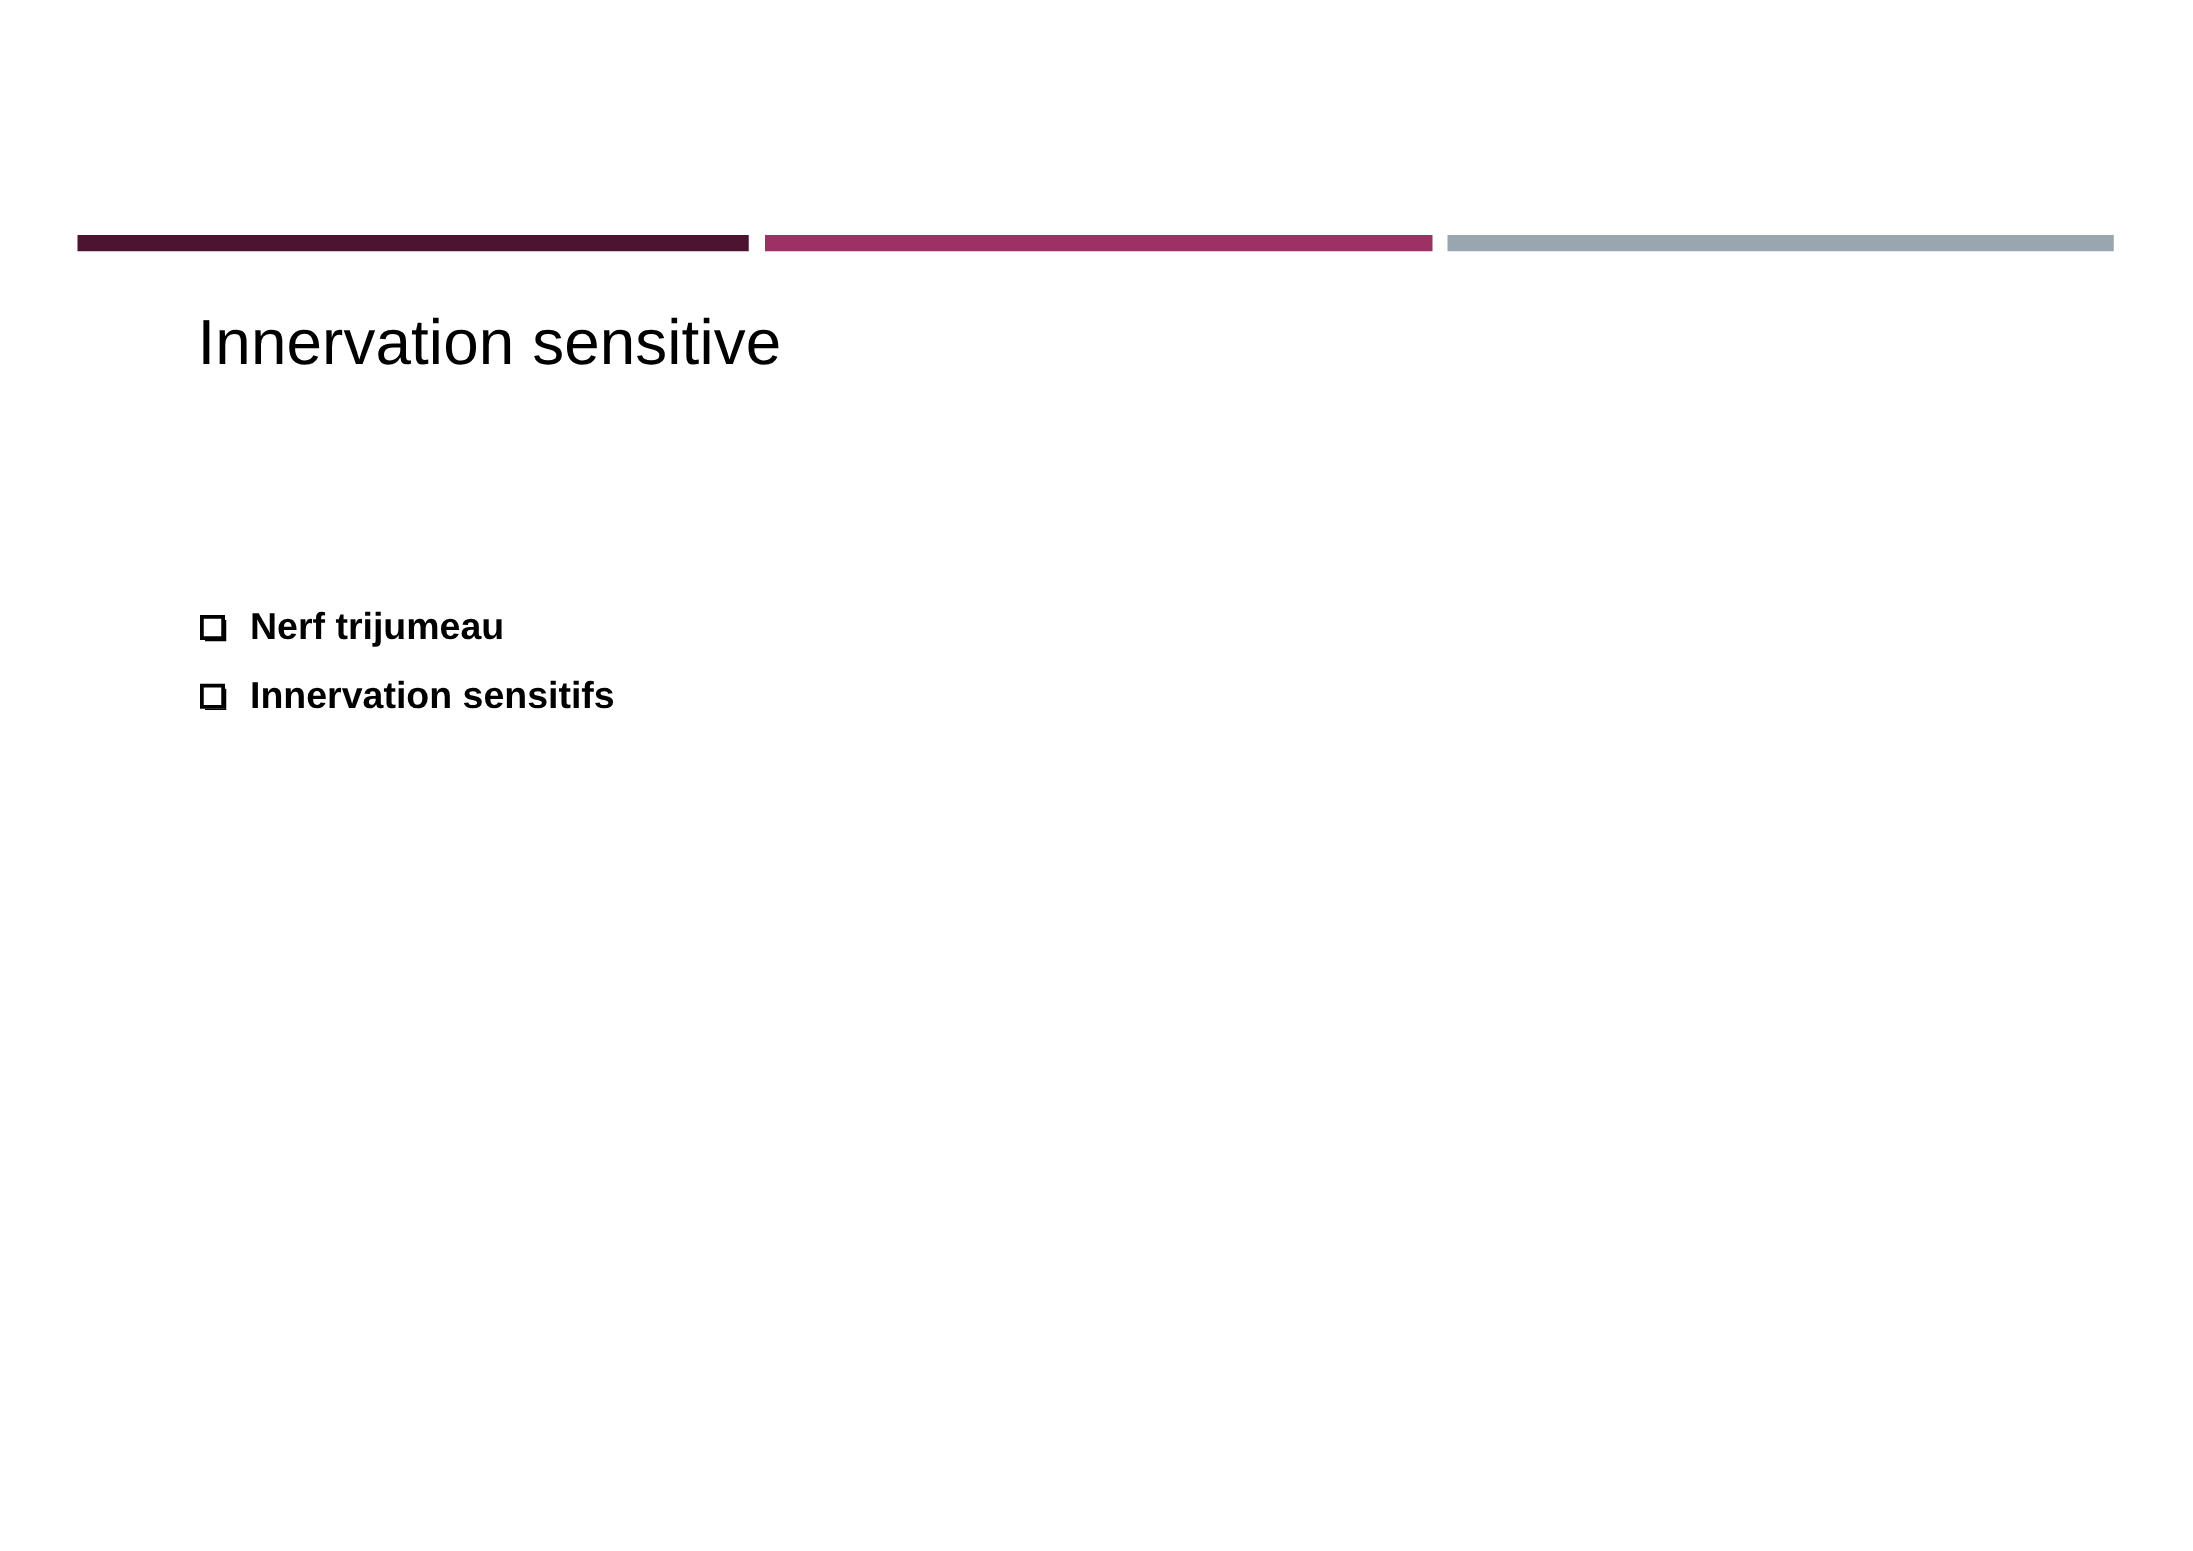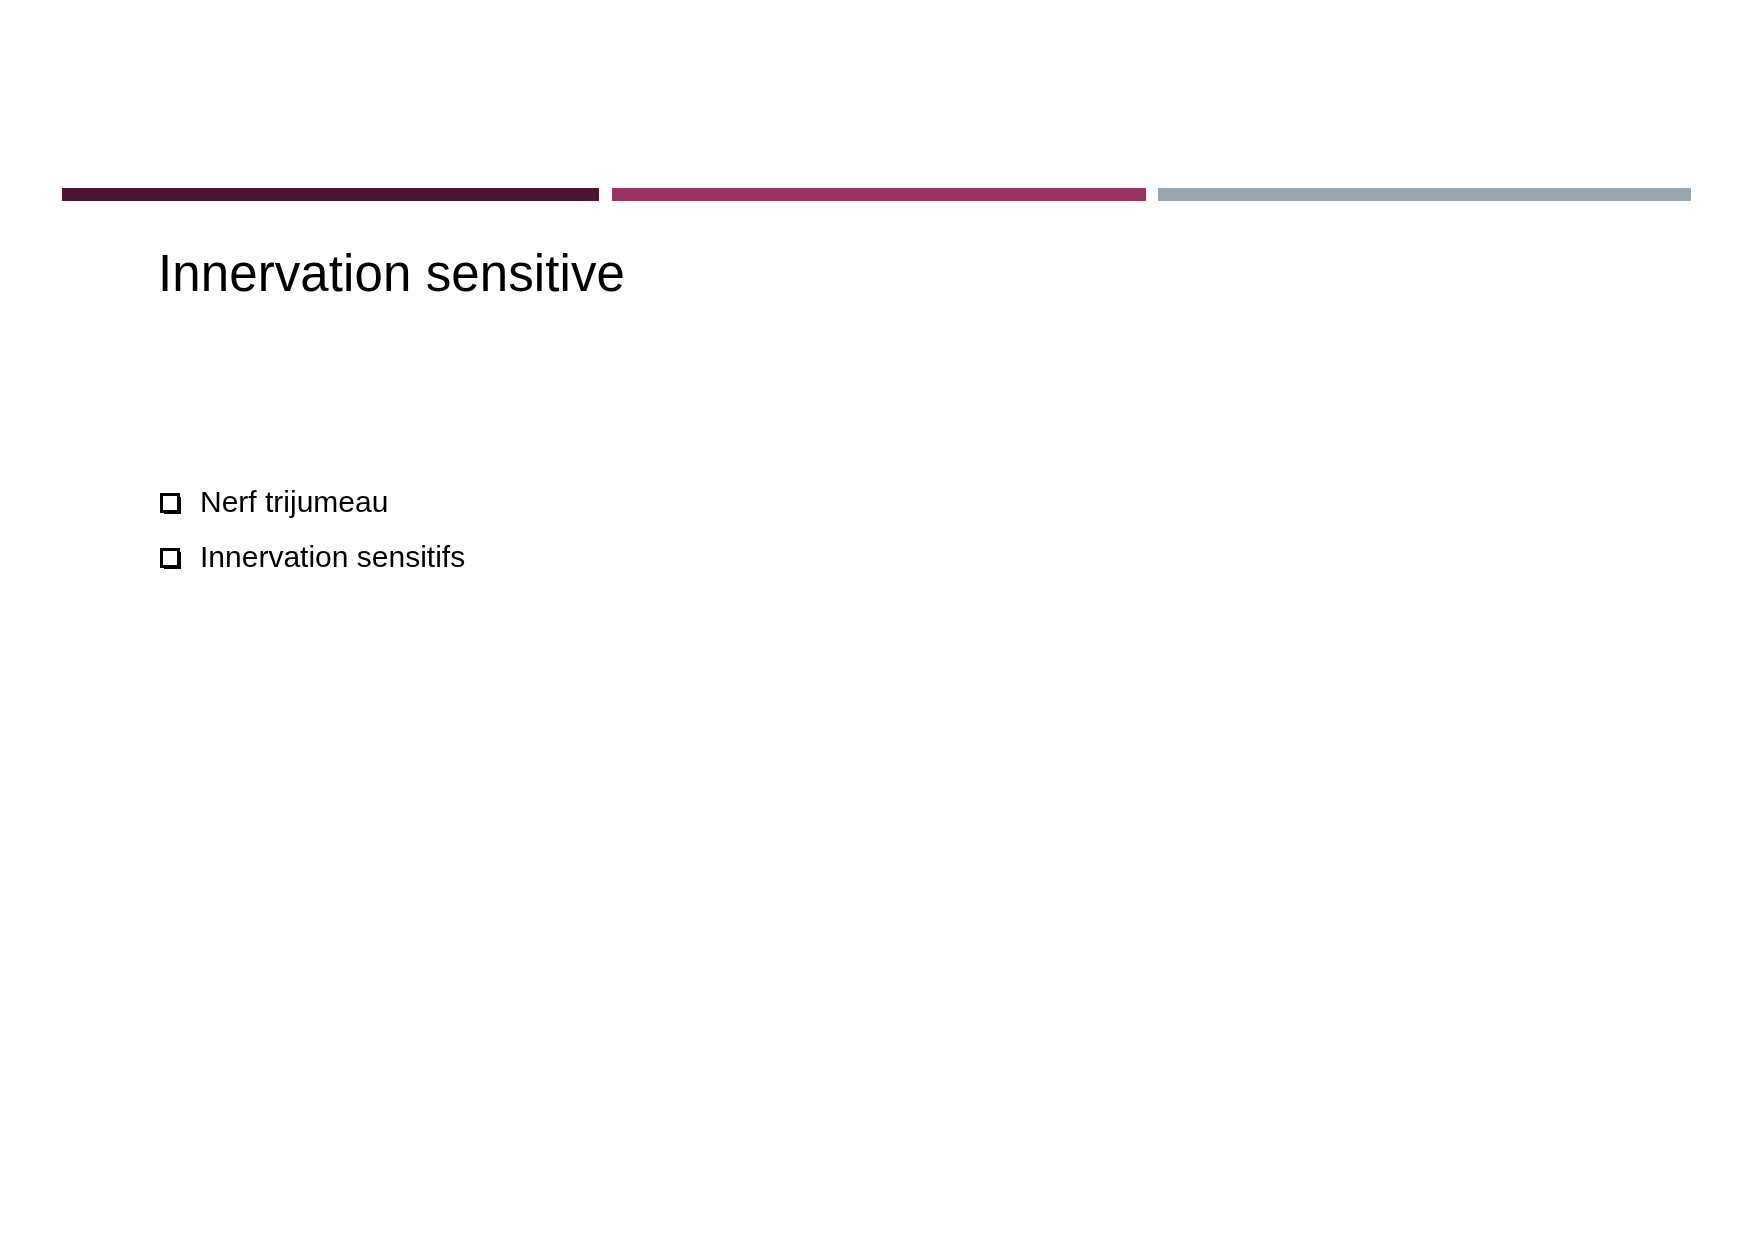--- a/index.html
+++ b/index.html
@@ -105,21 +105,21 @@
     position: absolute;
     left: 0;
     top: 0;
     width: 14px;
     height: 14px;
     border: 3px solid #000000;
     background: #ffffff;
   }
   .bullet-text {
     font-size: 30px;
-    font-weight: 400;
+    font-weight: 700;
     line-height: 38px;
     color: #000000;
     white-space: nowrap;
   }
 </style>
 </head>
 <body style="background: rgb(255, 255, 255);">
 
 <div class="slide">
 

